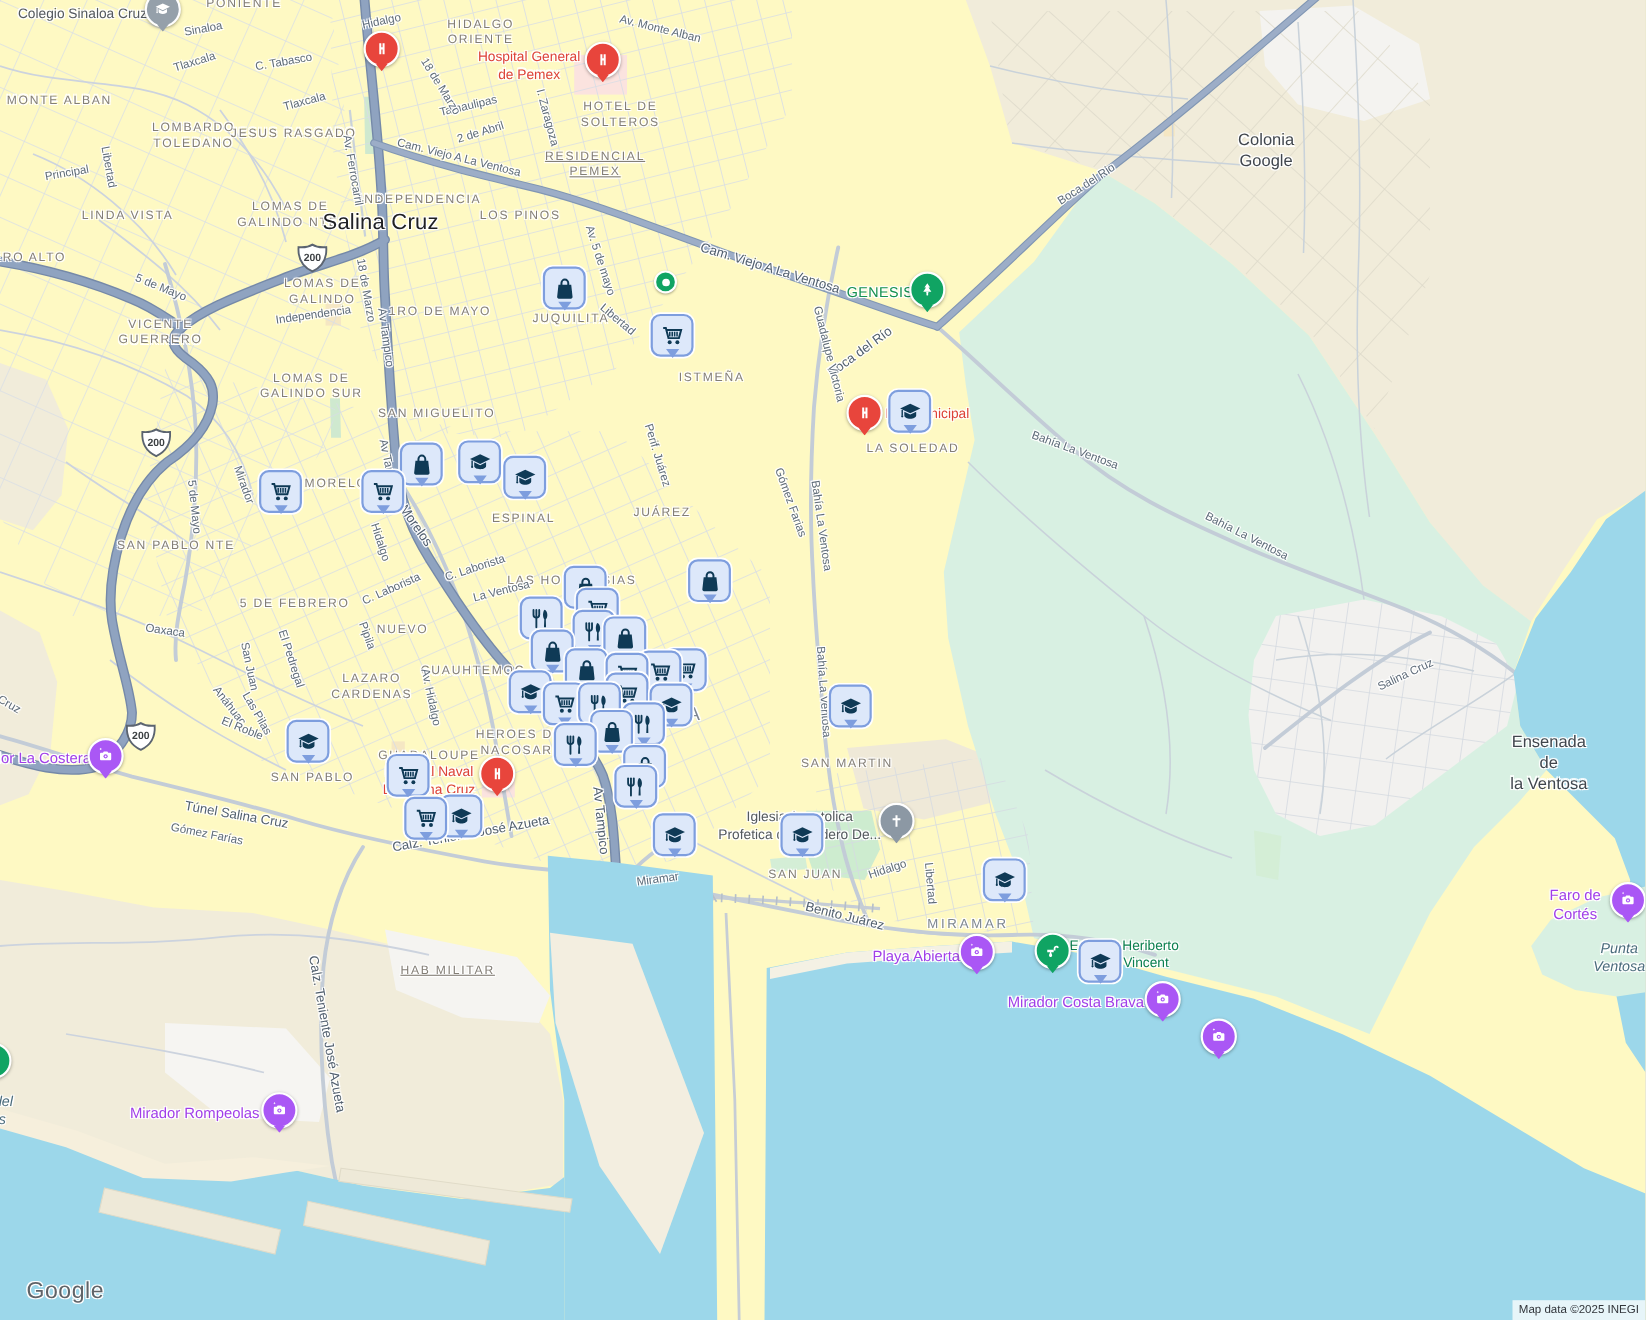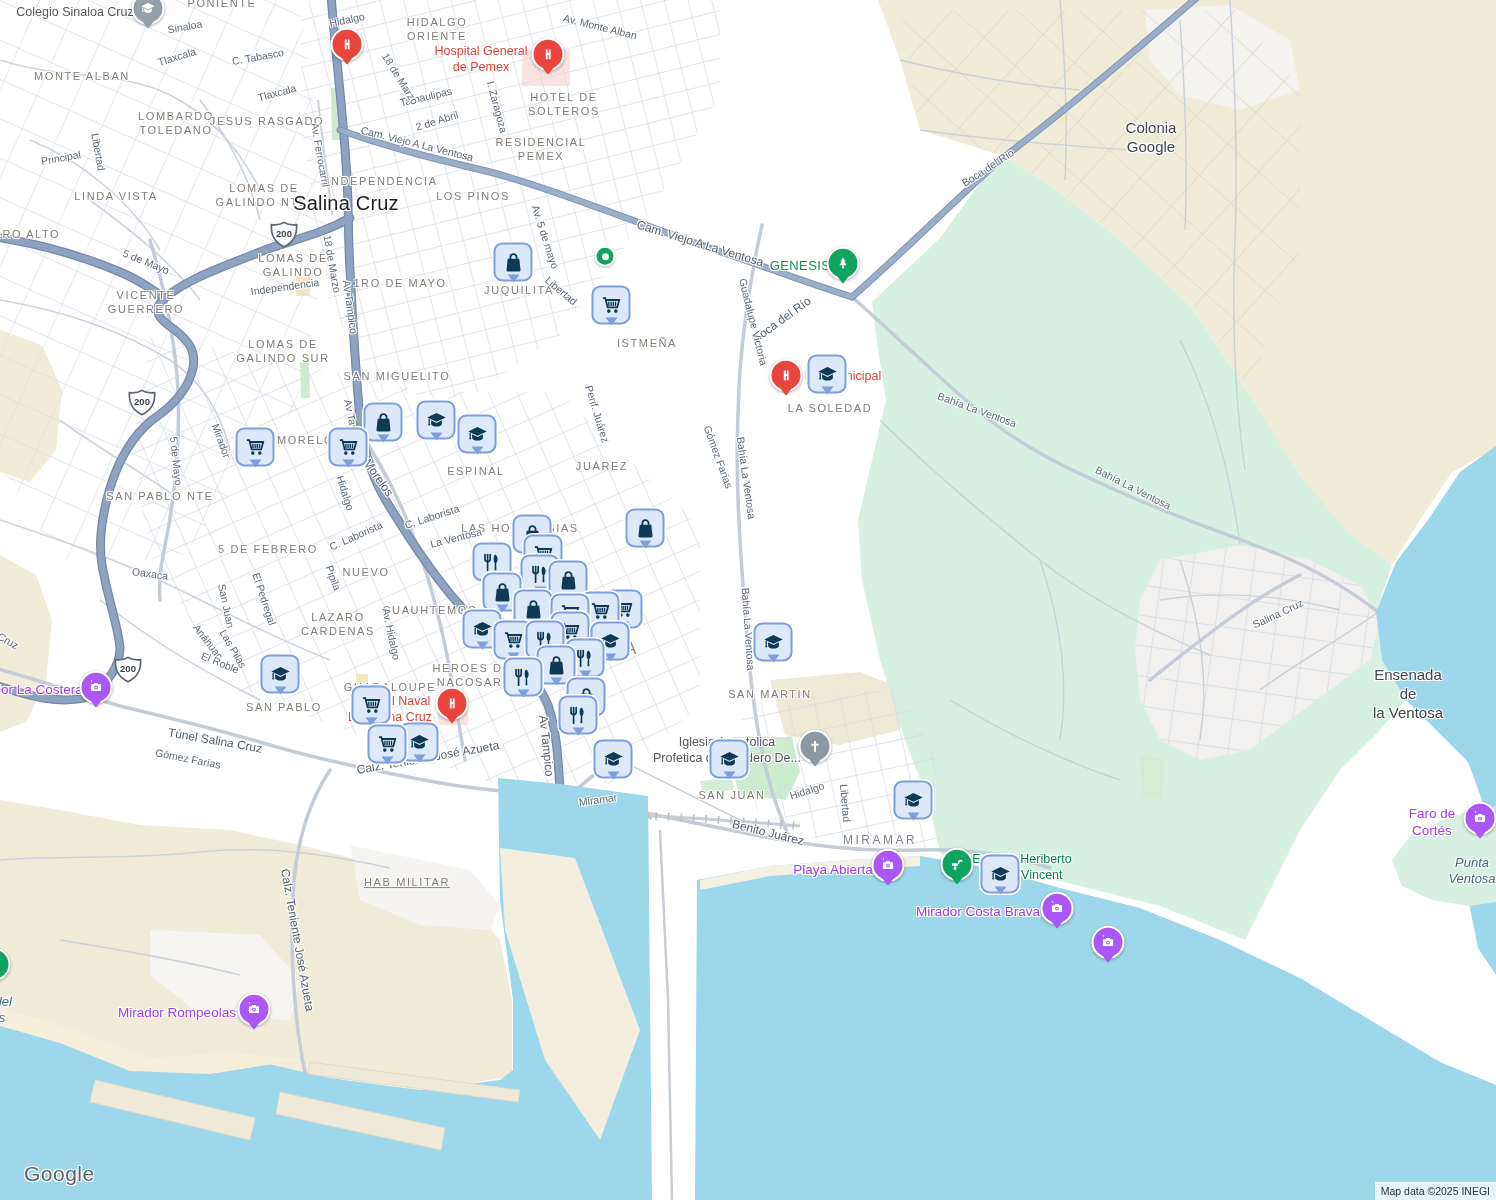--- a/index.html
+++ b/index.html
@@ -1,16 +1,16 @@
 <!DOCTYPE html>
 <html><head>
 <meta charset="utf-8">
 <style>
   html,body{margin:0;padding:0;background:#ddd;}
-  #map{position:relative;width:1496px;height:1200px;overflow:hidden;background:#ffffff;
+  #map{position:relative;width:1496px;height:1200px;overflow:hidden;background:#fef9c3;
        font-family:"Liberation Sans",sans-serif;}
   #terrain{position:absolute;left:0;top:0;z-index:1;}
   #labels-layer,#markers-layer{position:absolute;left:0;top:0;width:100%;height:100%;}
   #labels-layer{z-index:20;} #markers-layer{z-index:30;}
   .lbl{position:absolute;white-space:pre-line;text-align:center;line-height:1.25;pointer-events:none;
        text-shadow:-1px -1px 0 #fff,1px -1px 0 #fff,-1px 1px 0 #fff,1px 1px 0 #fff,0 0 3px #fff;}
   .hood{font-size:11px;letter-spacing:1.6px;color:#837e76;}
   .hood-md{font-size:12px;letter-spacing:2.5px;color:#7e8790;}
   .hood-lg{font-size:17px;letter-spacing:3px;color:#7e8791;}
   .city{font-size:20px;color:#202124;font-weight:500;letter-spacing:.2px;}
@@ -238,35 +238,35 @@
       <path d="M9.2 5h2.4v4.8h1.8?" display="none"></path>
       <path d="M8.6 5h2.6v5.1h1.6V5h2.6v14h-2.6v-6h-1.6v6H8.6z" transform="translate(0.3,0)"></path>
     </symbol>
     <symbol id="sym-shield" viewBox="0 0 30 28">
       <path d="M15 1.6c3.2 2.1 6.9 2.8 12.6 2.3.6 9-2.7 17.5-12.6 22C5.1 21.4 1.8 12.9 2.4 3.9 8.1 4.4 11.8 3.7 15 1.6z" fill="#fff" stroke="#5b6470" stroke-width="1.7"></path>
     </symbol>
   </svg>
 
   <div id="labels-layer">
       <div class="lbl hood" style="left: 222px; top: 4px; transform: translate(-50%, -50%);">PONIENTE</div>
-      <div class="lbl hood" style="left: 54px; top: 77px; transform: translate(-50%, -50%); margin-left: 28px;">MONTE ALBAN</div>
+      <div class="lbl hood" style="left: 54px; top: 92px; transform: translate(-50%, -50%);">MONTE ALBAN</div>
       <div class="lbl hood" style="left: 437px; top: 30px; transform: translate(-50%, -50%);">HIDALGO
 ORIENTE</div>
       <div class="lbl hood" style="left: 176px; top: 124px; transform: translate(-50%, -50%);">LOMBARDO
 TOLEDANO</div>
       <div class="lbl hood" style="left: 267px; top: 122px; transform: translate(-50%, -50%);">JESUS RASGADO</div>
       <div class="lbl hood" style="left: 116px; top: 197px; transform: translate(-50%, -50%);">LINDA VISTA</div>
       <div class="lbl hood" style="left: 3px; top: 235px; transform: translate(-50%, -50%);">GUERRERO ALTO</div>
       <div class="lbl hood" style="left: 264px; top: 196px; transform: translate(-50%, -50%);">LOMAS DE
 GALINDO NTE.</div>
       <div class="lbl hood" style="left: 382px; top: 182px; transform: translate(-50%, -50%);">INDEPENDENCIA</div>
       <div class="lbl hood" style="left: 473px; top: 197px; transform: translate(-50%, -50%);">LOS PINOS</div>
       <div class="lbl hood" style="left: 564px; top: 105px; transform: translate(-50%, -50%);">HOTEL DE
 SOLTEROS</div>
-      <div class="lbl hood" style="left: 541px; top: 150px; transform: translate(-50%, -50%);">RESIDENCIAL
+      <div class="lbl hood" style="left: 541px; top: 150px; transform: translate(-50%, -50%); text-decoration: underline;">RESIDENCIAL
 PEMEX</div>
       <div class="lbl hood" style="left: 293px; top: 266px; transform: translate(-50%, -50%);">LOMAS DE
 GALINDO</div>
       <div class="lbl hood" style="left: 400px; top: 284px; transform: translate(-50%, -50%);">1RO DE MAYO</div>
       <div class="lbl hood" style="left: 146px; top: 303px; transform: translate(-50%, -50%);">VICENTE
 GUERRERO</div>
       <div class="lbl hood" style="left: 283px; top: 352px; transform: translate(-50%, -50%);">LOMAS DE
 GALINDO SUR</div>
       <div class="lbl hood" style="left: 397px; top: 377px; transform: translate(-50%, -50%);">SAN MIGUELITO</div>
       <div class="lbl hood" style="left: 519px; top: 291px; transform: translate(-50%, -50%);">JUQUILITA</div>

